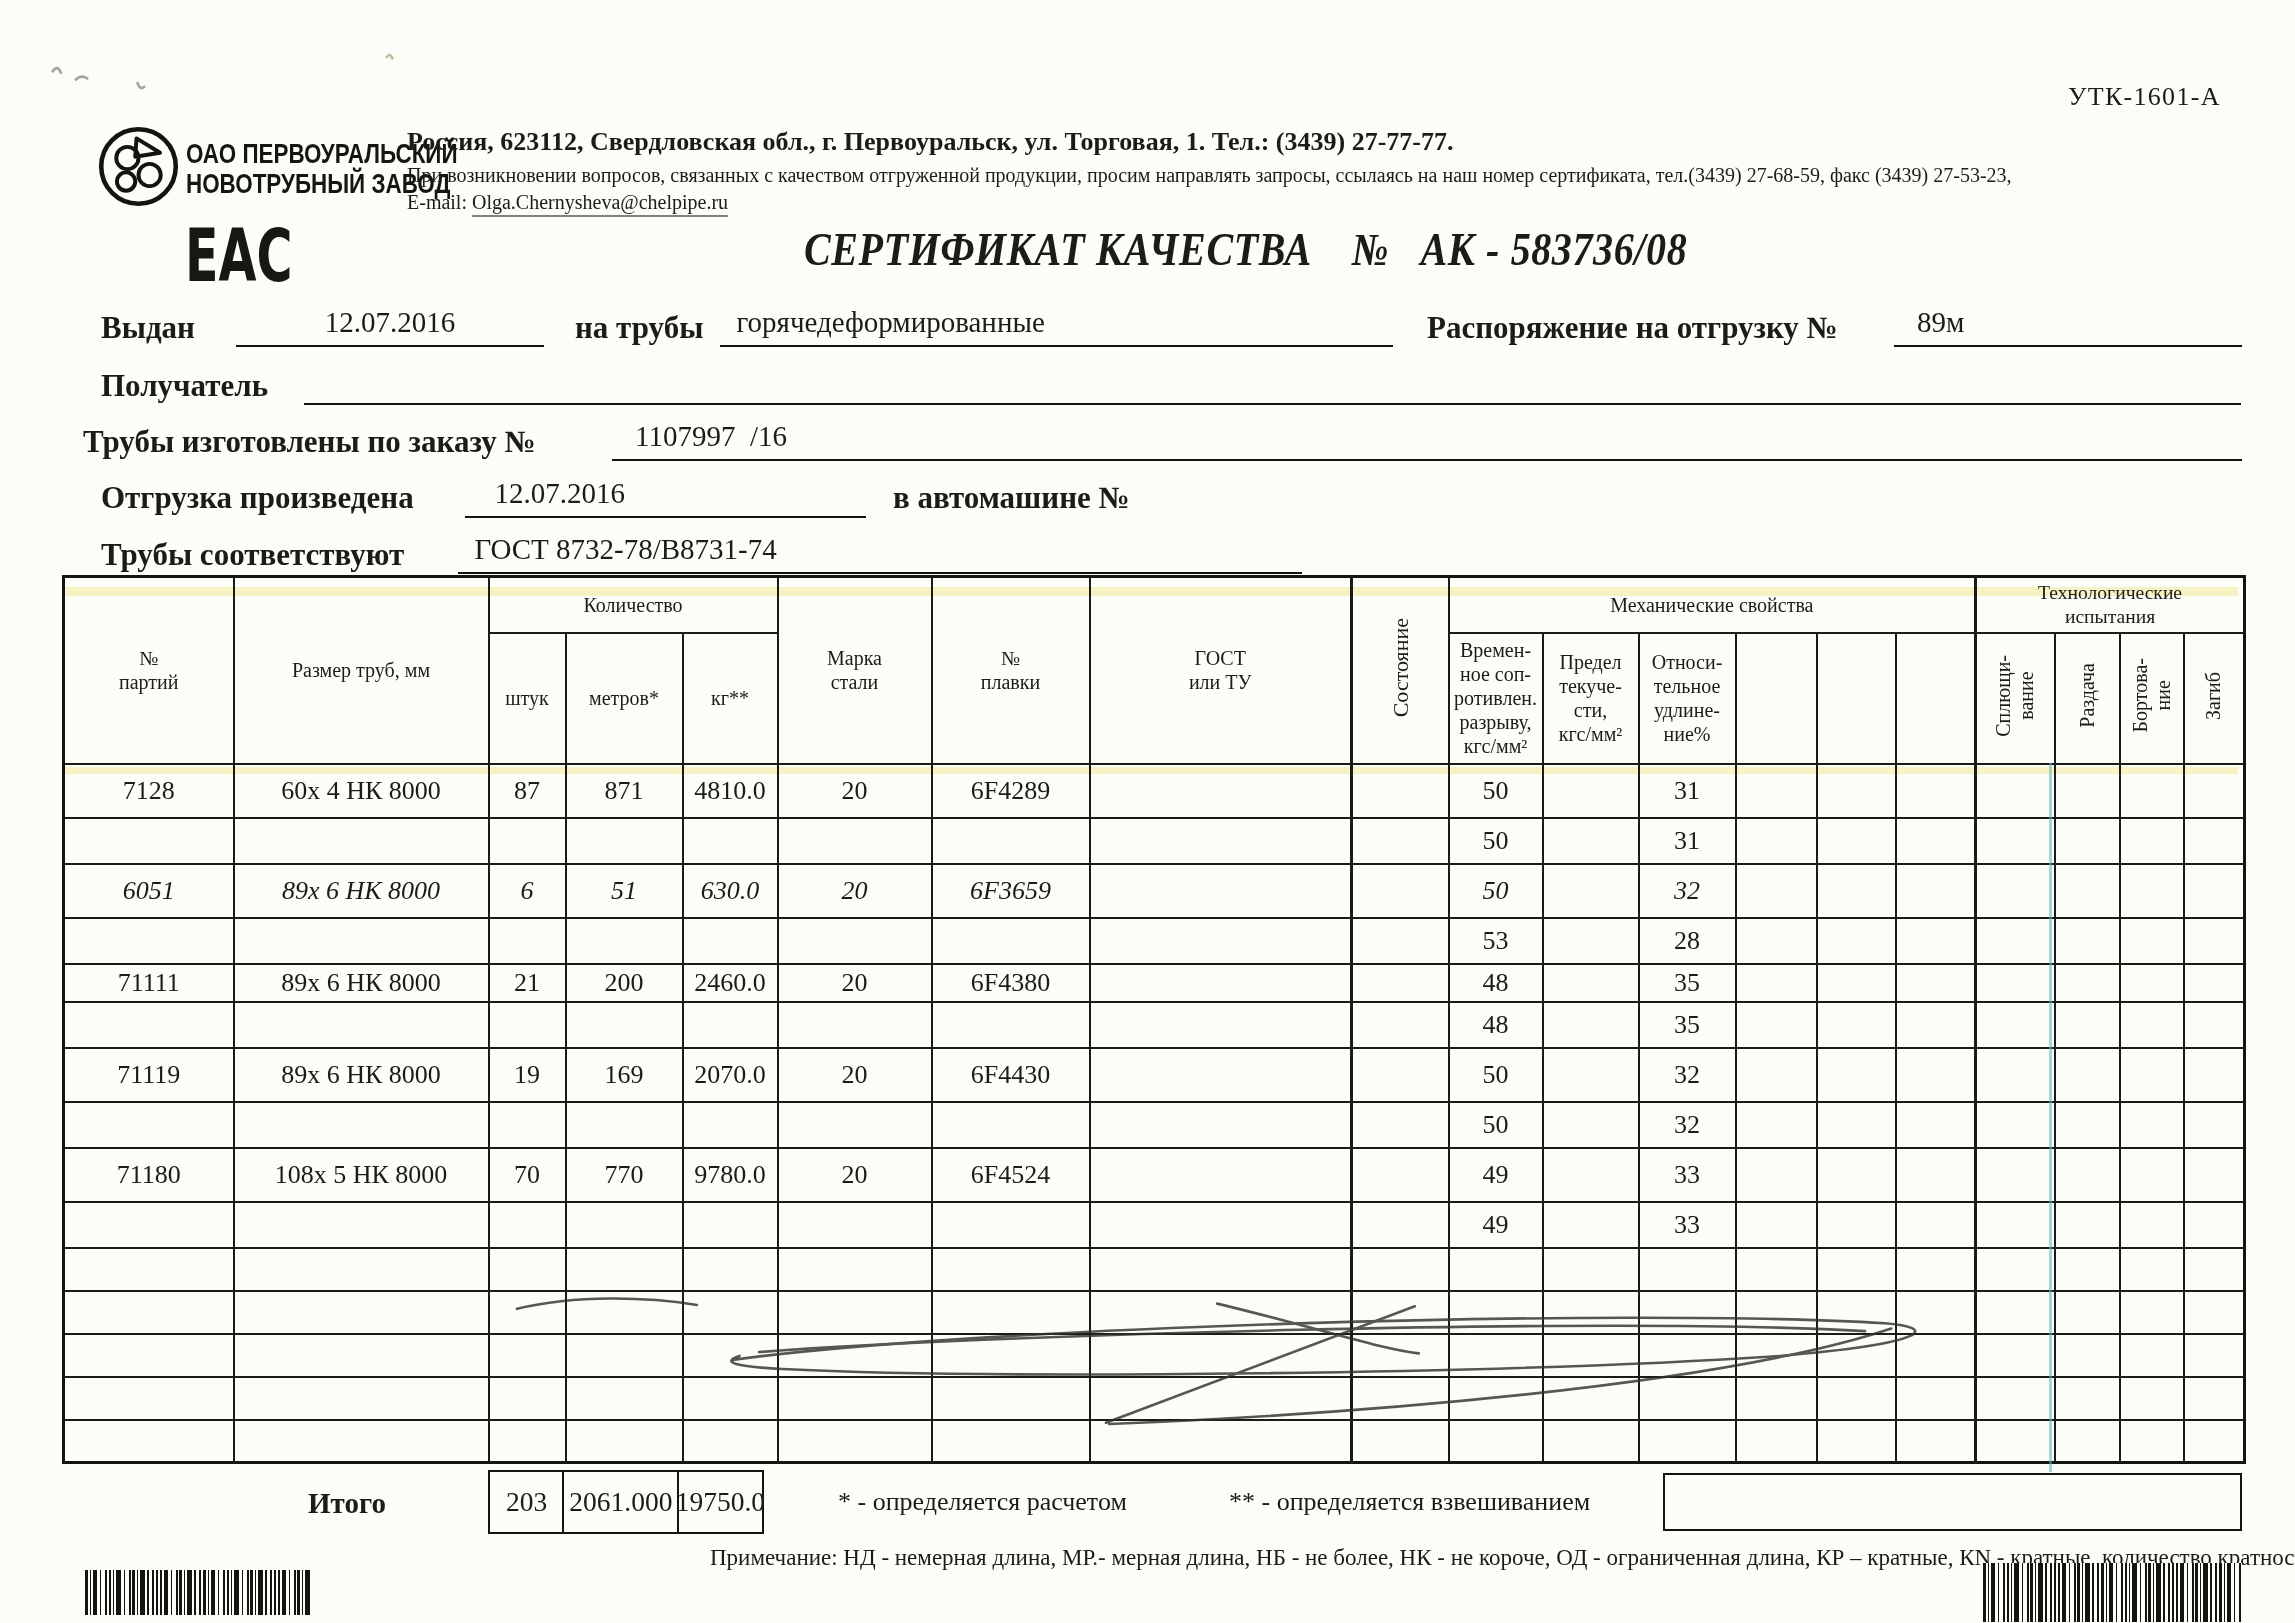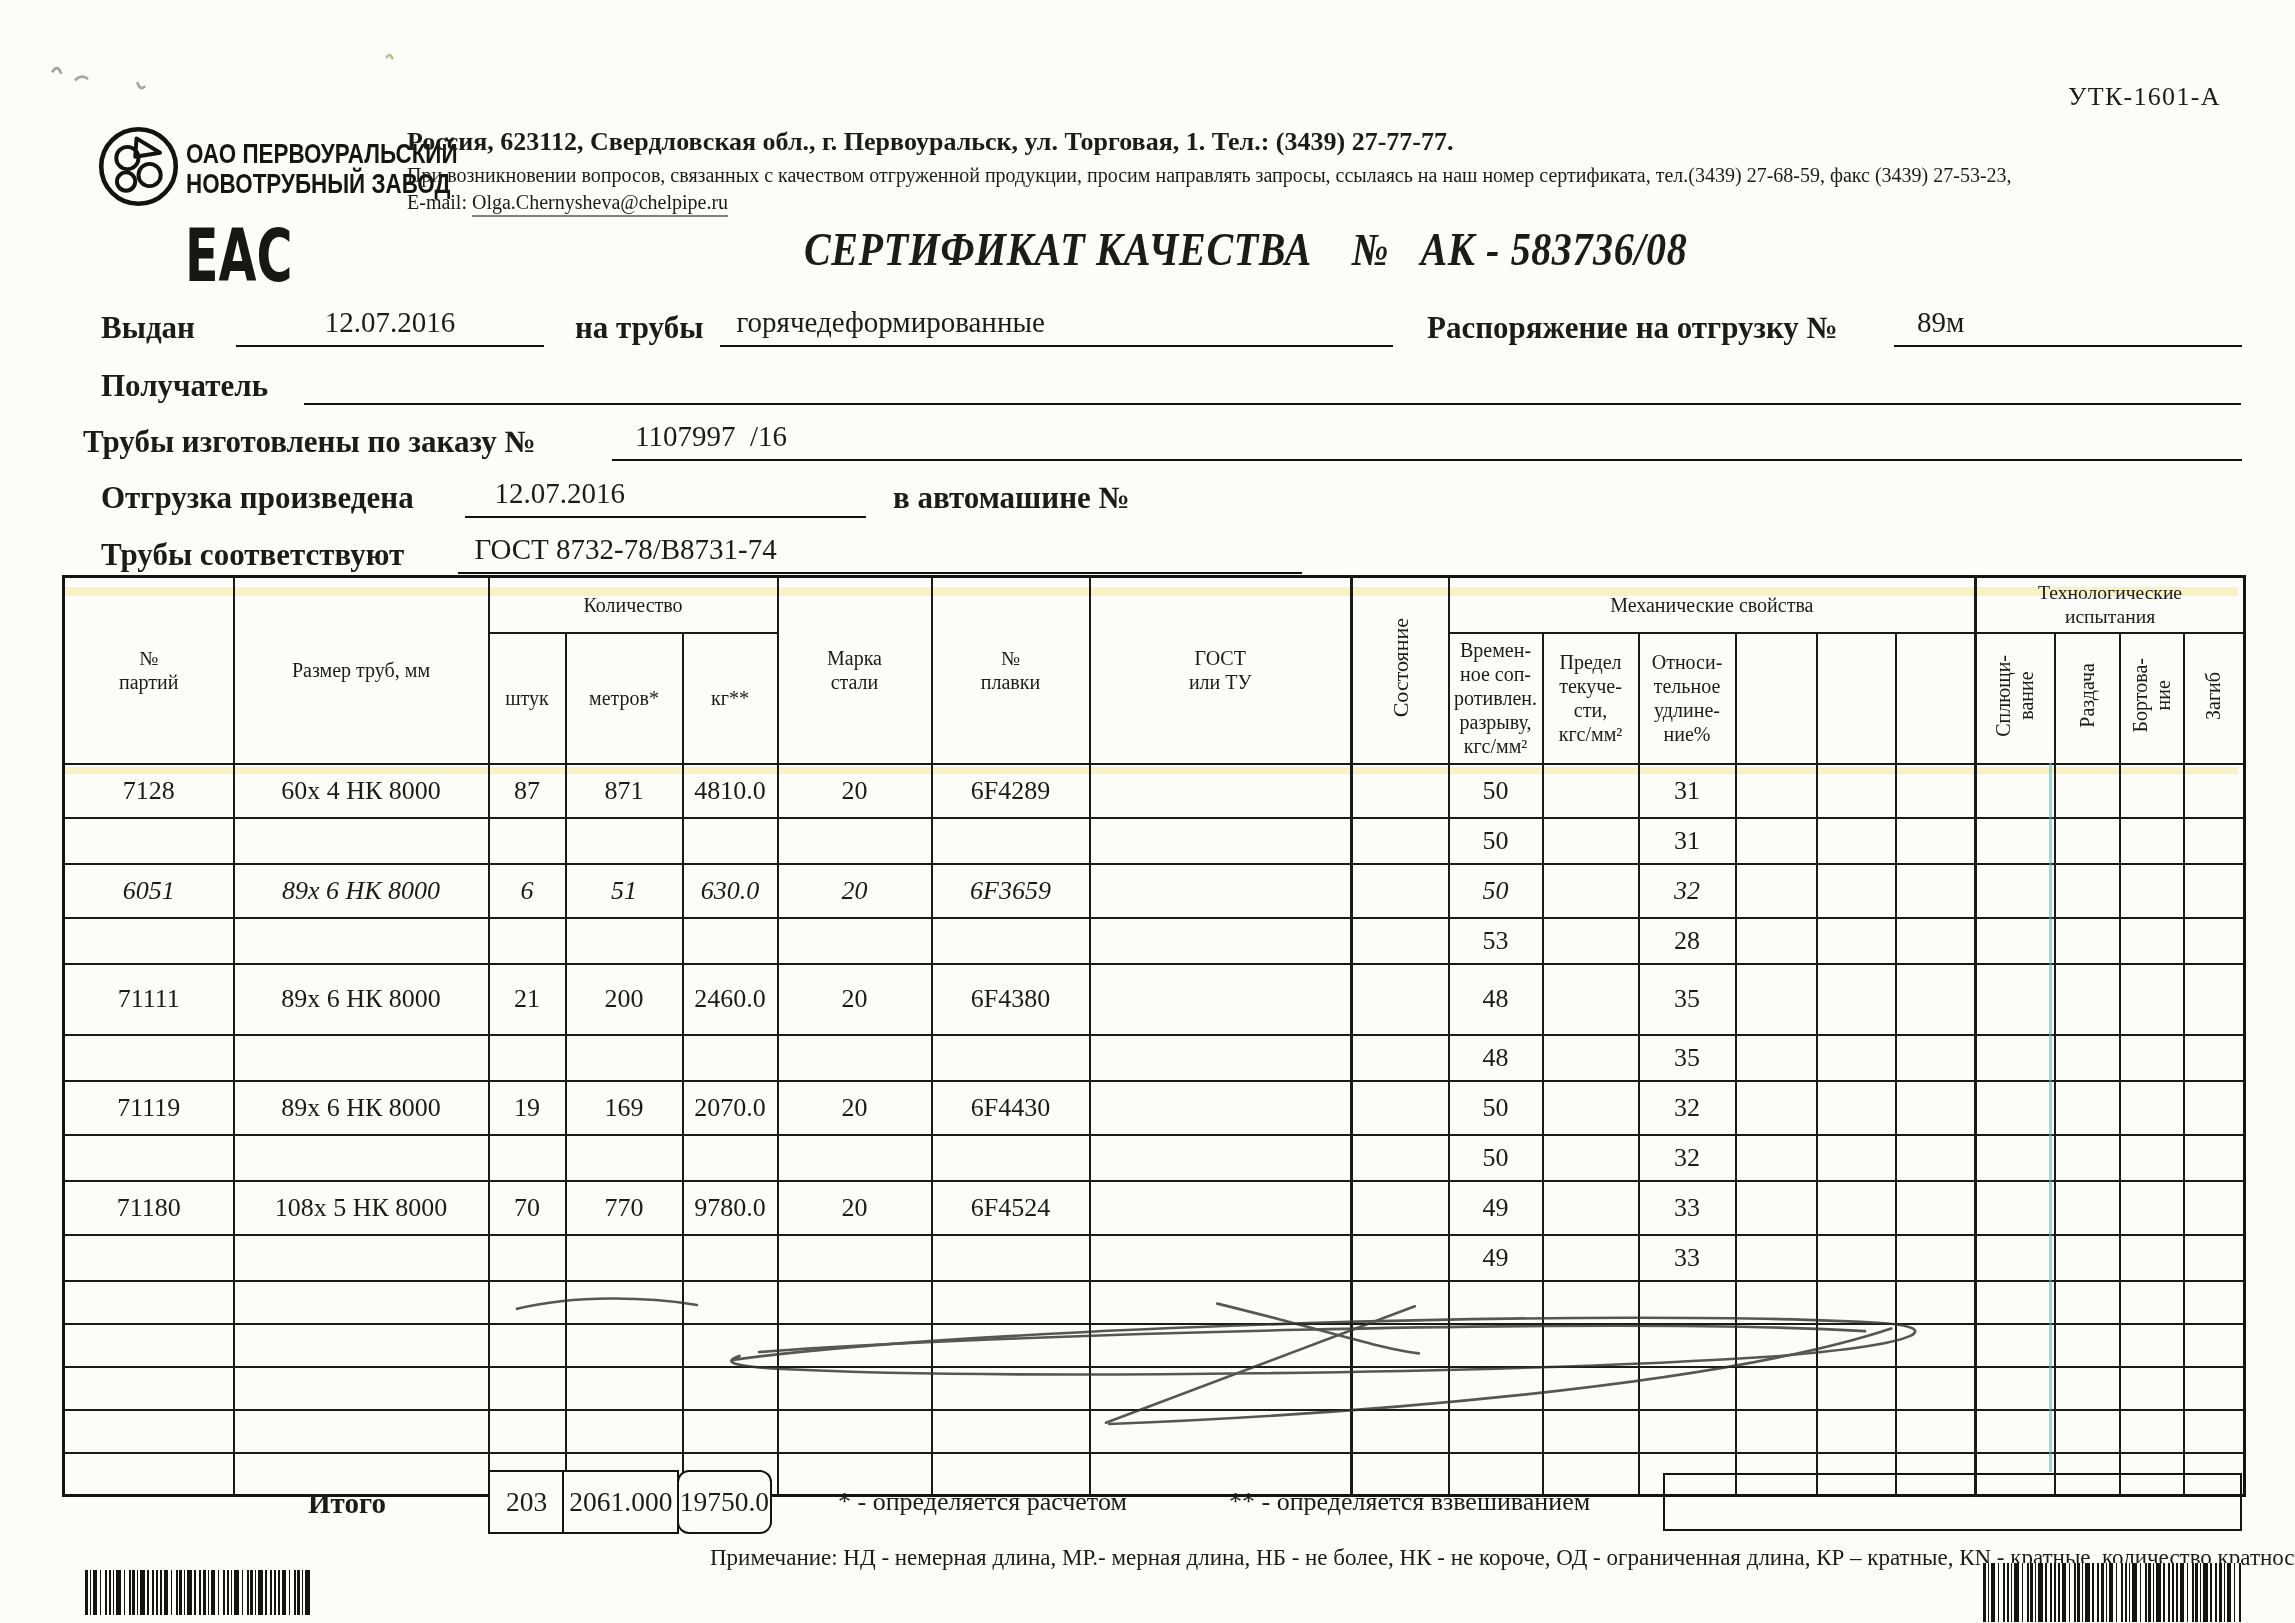--- a/index.html
+++ b/index.html
@@ -272,21 +272,21 @@
             <td class="c10"></td>
             <td class="c11">28</td>
             <td class="c12"></td>
             <td class="c13"></td>
             <td class="c14"></td>
             <td class="c15 bL4"></td>
             <td class="c16"></td>
             <td class="c17"></td>
             <td class="c18"></td>
           </tr>
-          <tr style="height: 71px;">
+          <tr style="height: 38px;">
             <td class="c0">71111</td>
             <td class="c1">89х 6 НК 8000</td>
             <td class="c2">21</td>
             <td class="c3">200</td>
             <td class="c4">2460.0</td>
             <td class="c5">20</td>
             <td class="c6">6F4380</td>
             <td class="c7"></td>
             <td class="c8 bL4"></td>
             <td class="c9">48</td>
@@ -513,21 +513,21 @@
         </tbody>
     </table>
   </div>
 
   <div class="abs teal" style="left:2049px;top:763px;width:2.6px;height:709px;"></div>
 
   <div class="abs itogo" style="left:239px;top:1487px;width:216px;">Итого</div>
   <div class="abs totals-box" style="left:488px;top:1470px;">
     <div class="tcell" style="width:77px;height:64px;">203</div>
     <div class="tcell" style="width:117px;height:64px;margin-left:-2.6px;">2061.000</div>
-    <div class="tcell" style="width:95px;height:64px;margin-left:-2.6px;border-radius:12px;">19750.0</div>
+    <div class="tcell" style="width:87px;height:64px;margin-left:-2.6px;">19750.0</div>
   </div>
   <div class="abs fnote" style="left:838px;top:1487px;">* - определяется расчетом</div>
   <div class="abs fnote" style="left:1229px;top:1487px;">** - определяется взвешиванием</div>
   <div class="abs rightbox" style="left:1663px;top:1473px;width:579px;height:58px;"></div>
 
   <div class="abs remark" style="left:710px;top:1545px;">Примечание: НД - немерная длина, МР.- мерная длина, НБ - не более, НК - не короче, ОД - ограниченная длина, КР – кратные, КN - кратные, количество кратностей</div>
 
   <div class="abs barcode" style="left:85px;top:1570px;width:226px;height:45px;"></div>
   <div class="abs barcode" style="left:1983px;top:1563px;width:259px;height:59px;"></div>
 

